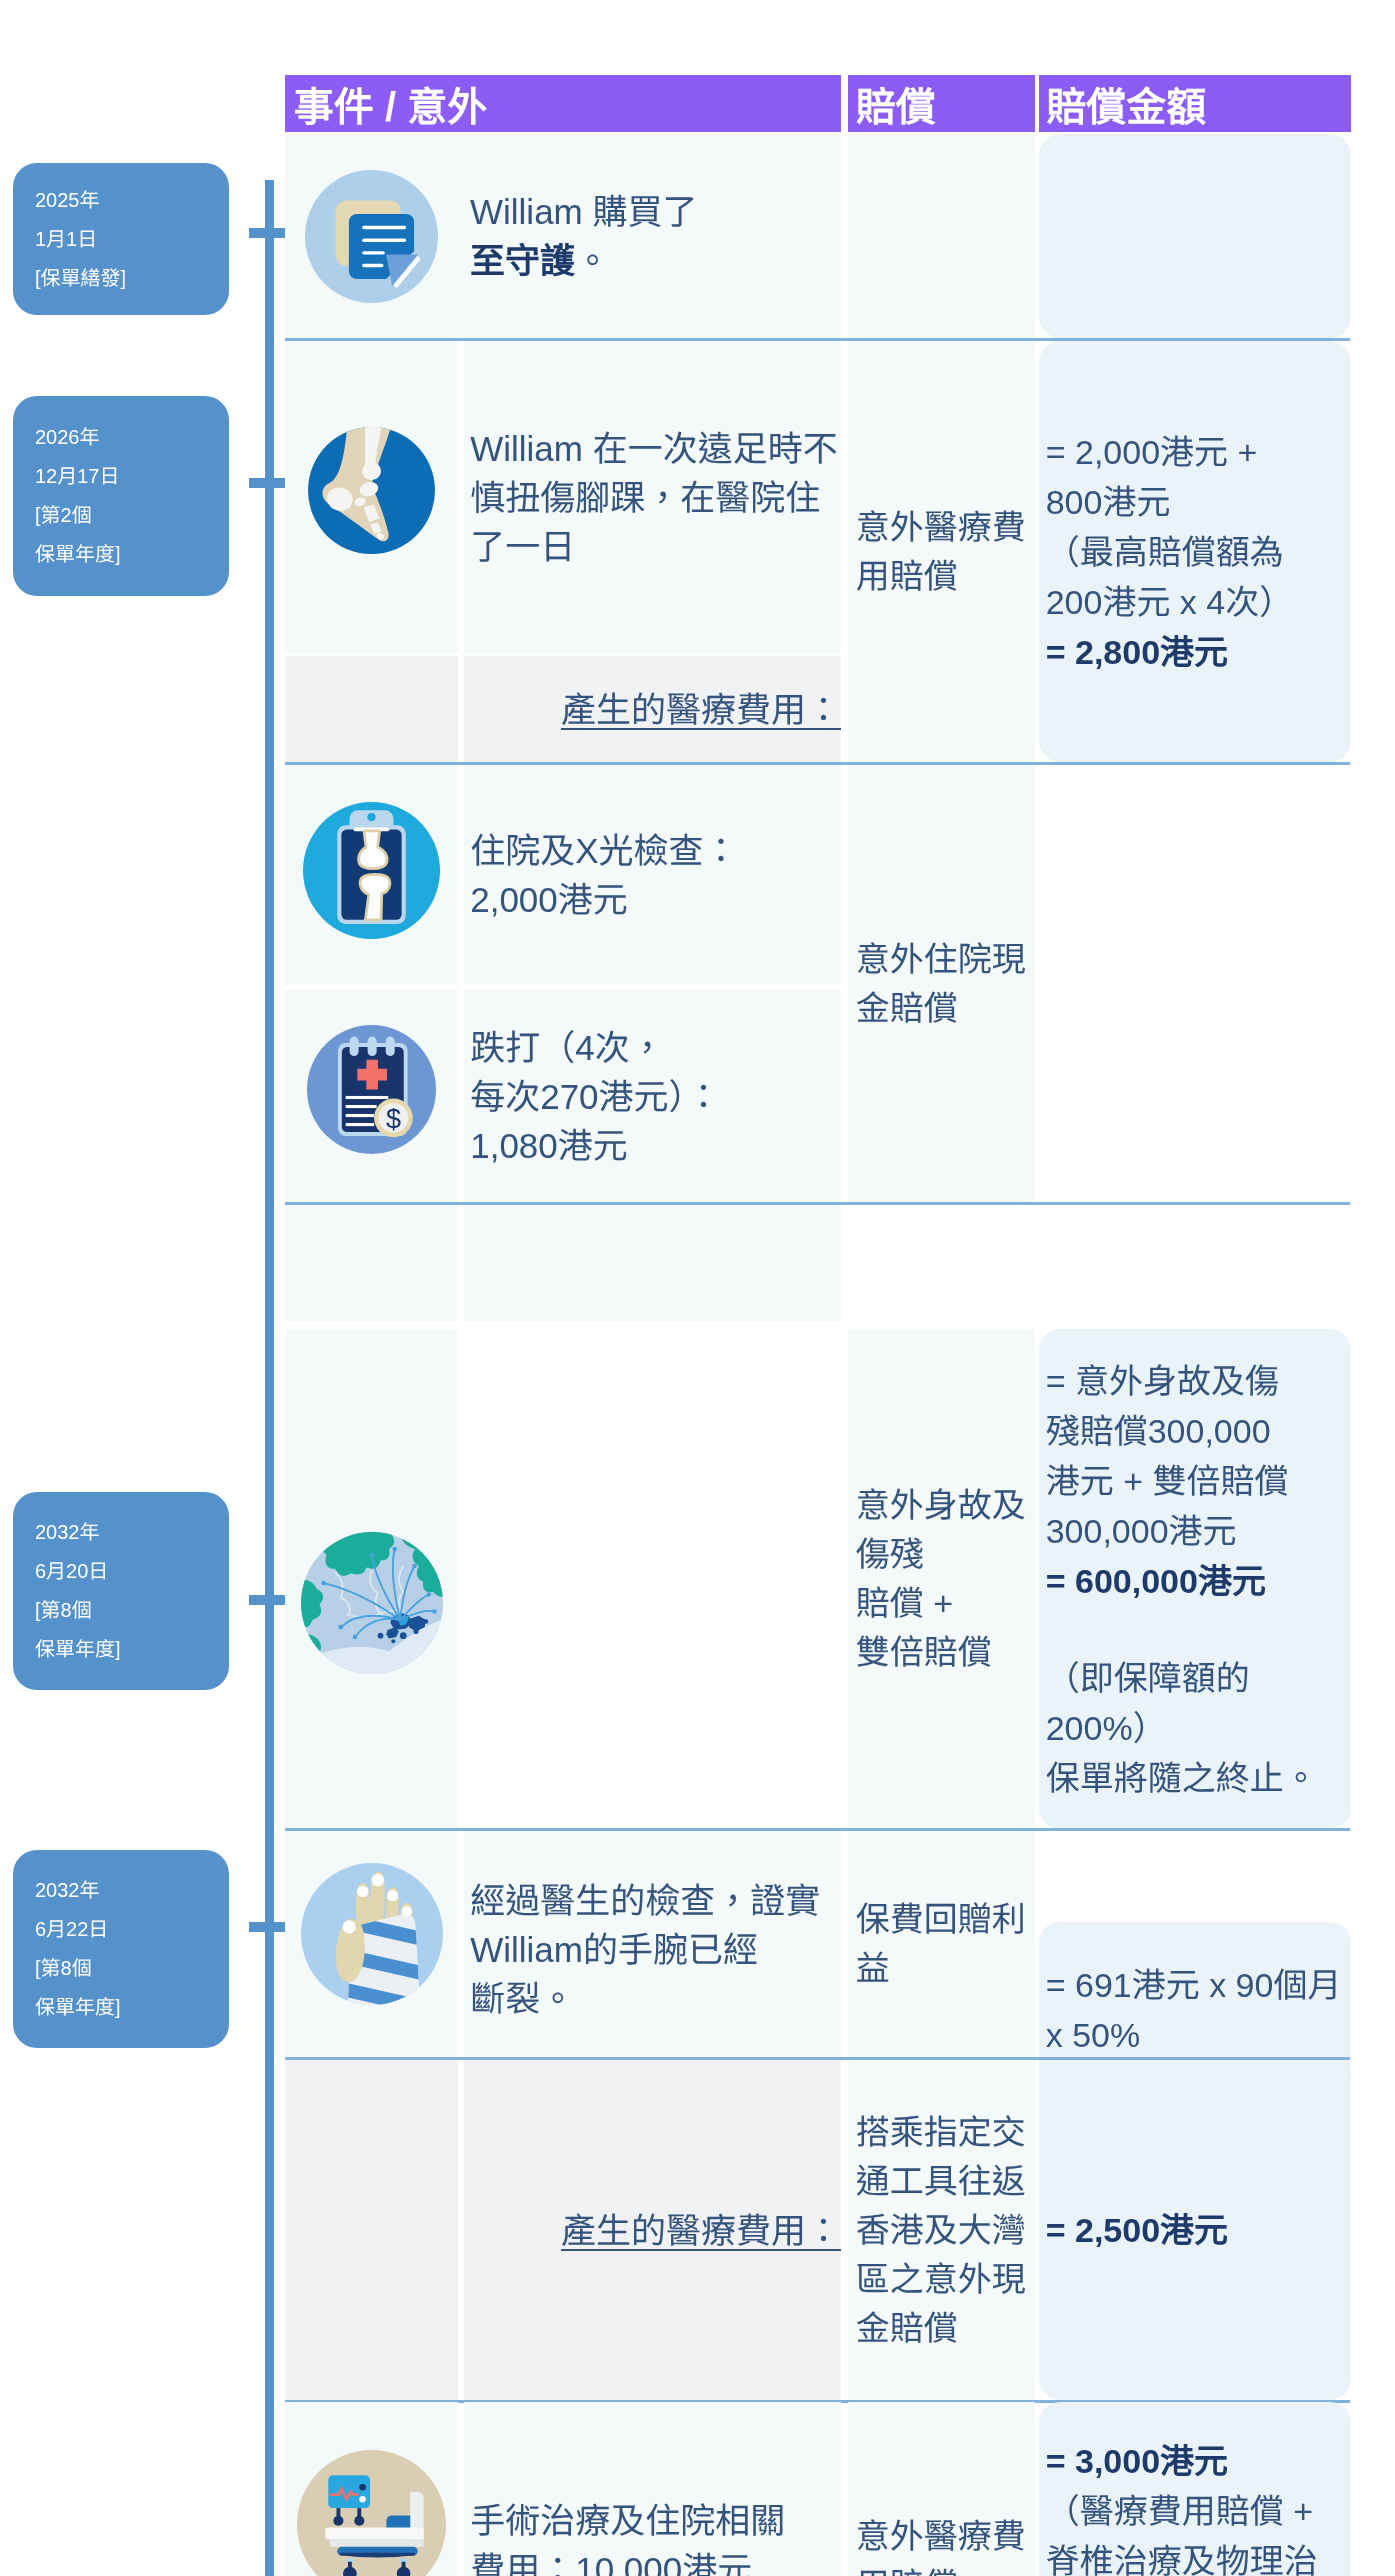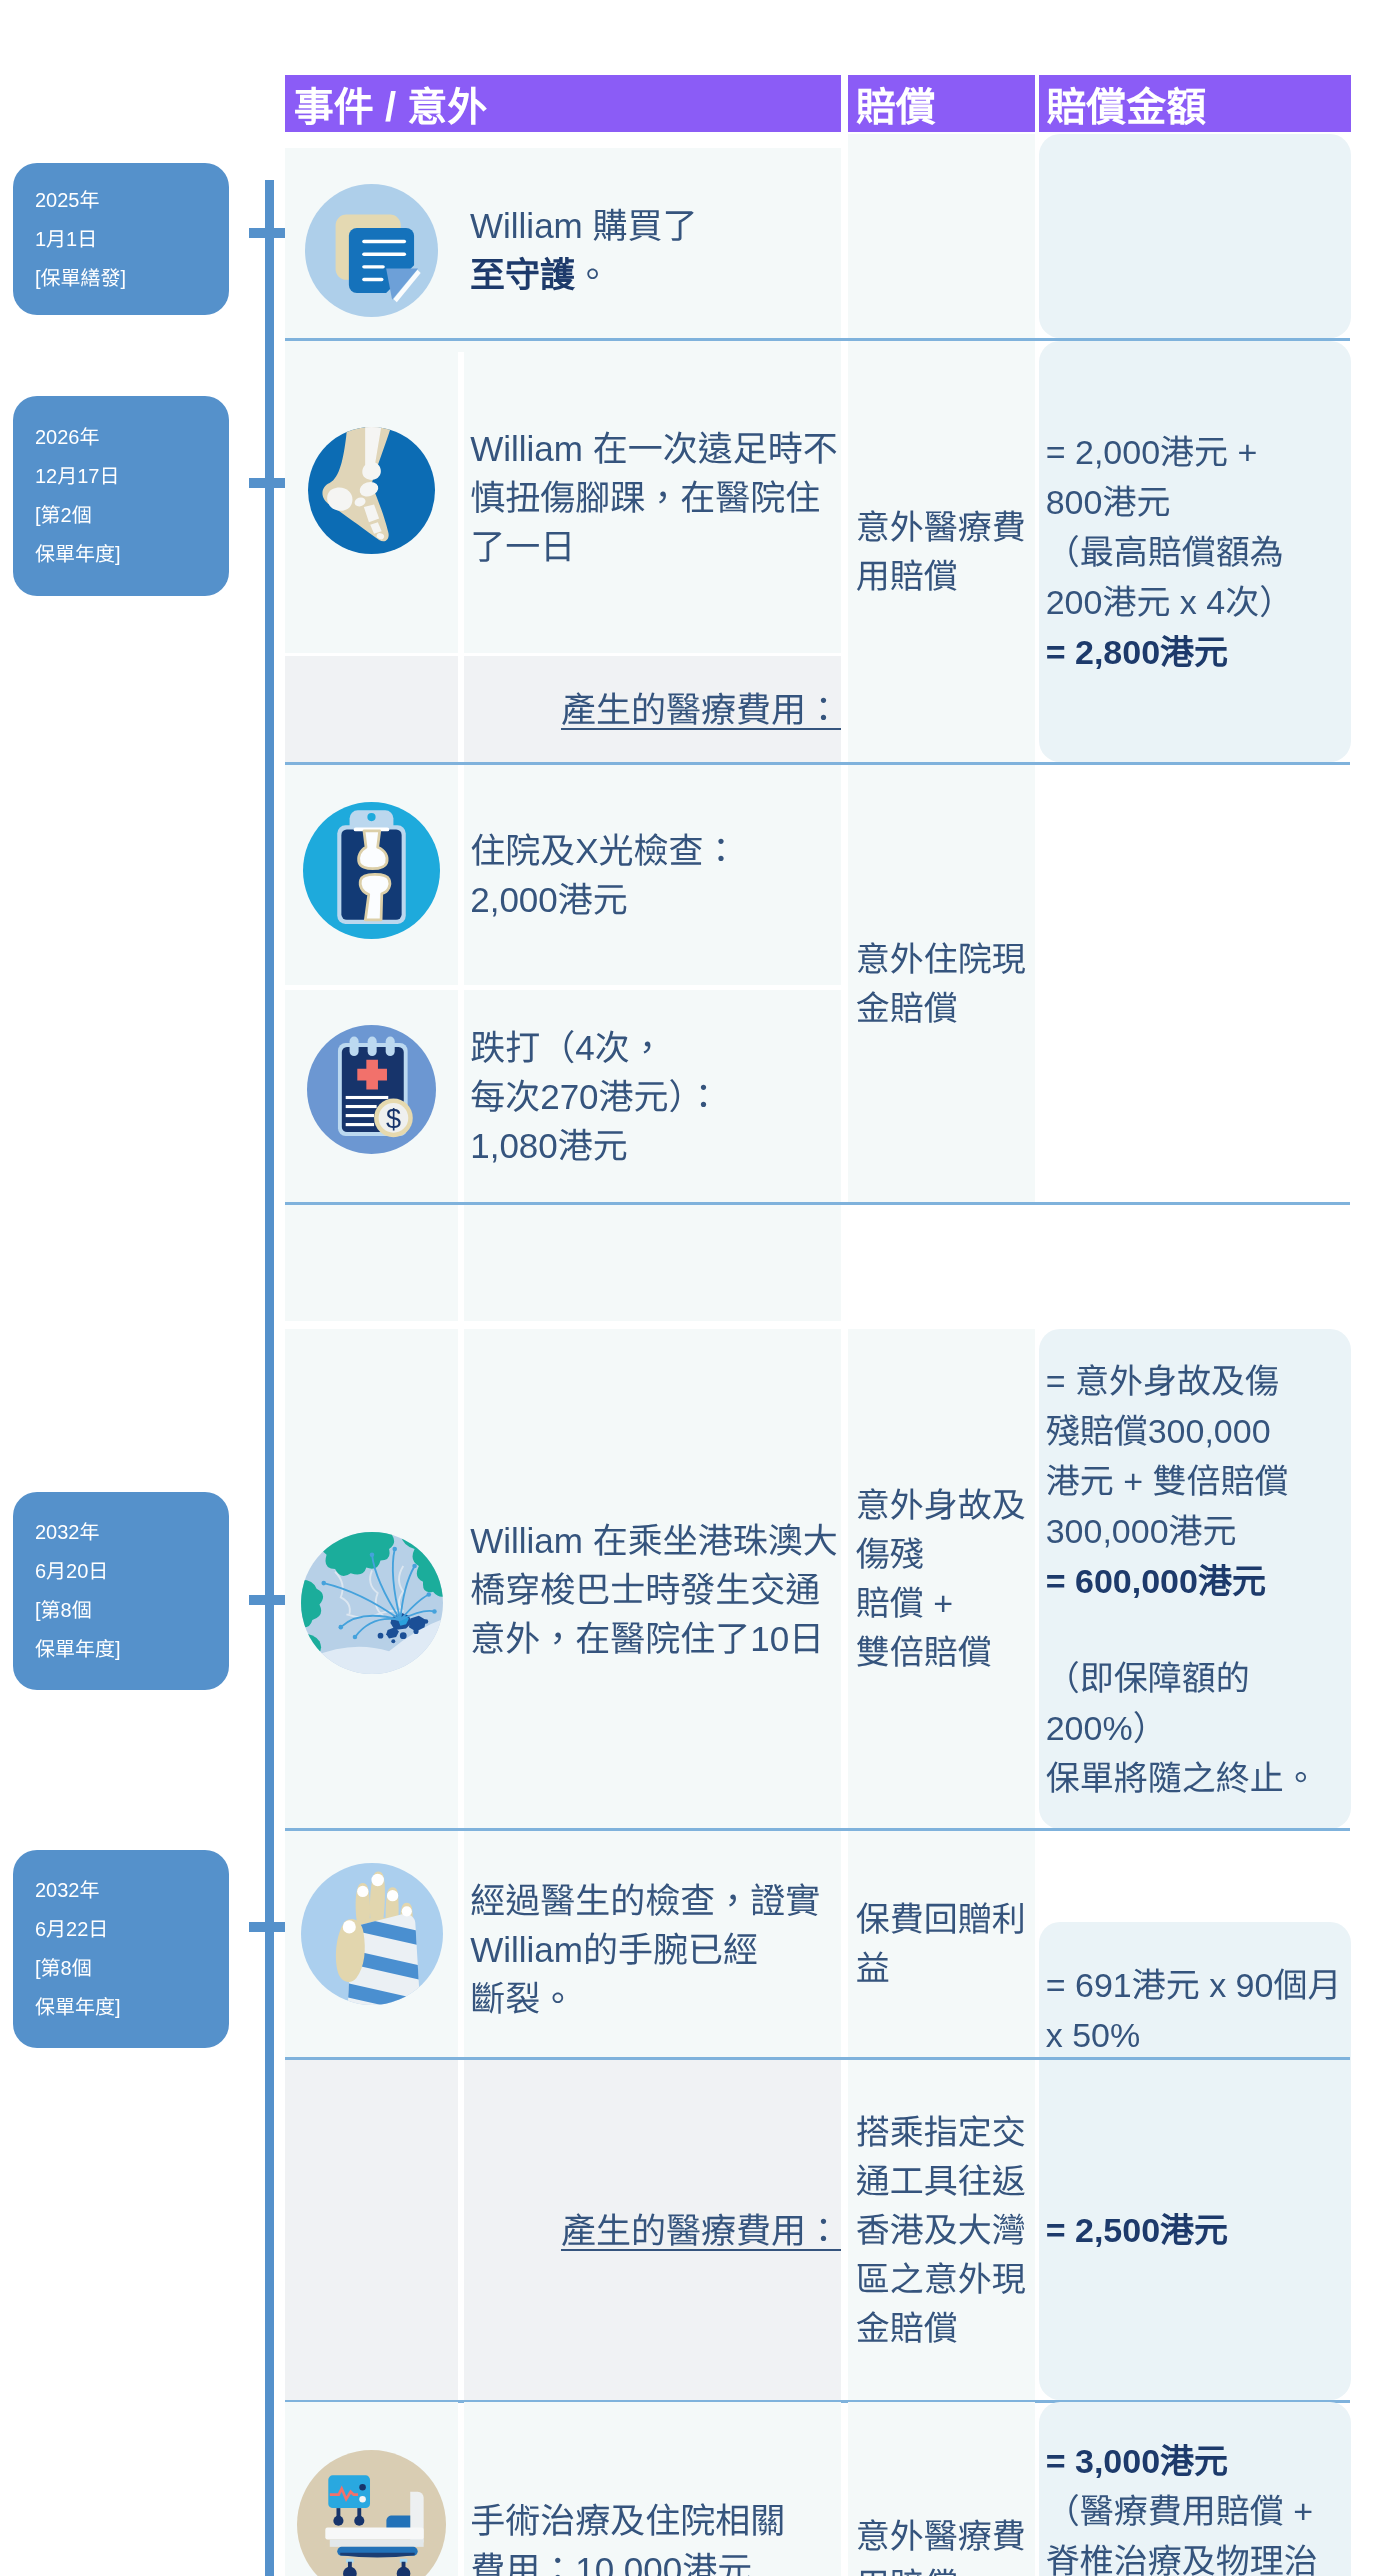--- a/index.html
+++ b/index.html
@@ -75,21 +75,21 @@
 保單年度]</span></div>
   <div class="tbox" style="top:1492px;height:198px"><span>2032年
 6月20日
 [第8個
 保單年度]</span></div>
   <div class="tbox" style="top:1850px;height:198px"><span>2032年
 6月22日
 [第8個
 保單年度]</span></div>
 
-  <div class="cell bg" style="left:285px;width:556px;top:148px;height:204px;flex-direction:row;align-items:center;justify-content:flex-start">
+  <div class="cell bg" style="left:285px;width:556px;top:134px;height:204px;flex-direction:row;align-items:center;justify-content:flex-start">
     <svg width="133" height="133" viewBox="0 0 100 100" style="margin-left:20px">
       <circle cx="50" cy="50" r="50" fill="#AECFEA"></circle>
       <rect x="23" y="23" width="49" height="49" rx="8" fill="#E4D9B2"></rect>
       <path d="M39 33 h37 a6 6 0 0 1 6 6 v22 L61 82 h-22 a6 6 0 0 1 -6 -6 v-37 a6 6 0 0 1 6 -6 z" fill="#1572BB"></path>
       <polygon points="84.5,64.5 66.5,86.5 69,89 87,67" fill="#FAFCFD"></polygon>
       <polygon points="61,63.5 85,63.5 65.5,87" fill="#6DA0D8"></polygon>
       <rect x="43" y="42" width="33" height="2.6" rx="1.3" fill="#fff"></rect>
       <rect x="43" y="51.5" width="33" height="2.6" rx="1.3" fill="#fff"></rect>
       <rect x="43" y="61" width="17" height="2.6" rx="1.3" fill="#fff"></rect>
       <rect x="43" y="70.5" width="16" height="2.6" rx="1.3" fill="#fff"></rect>
@@ -244,25 +244,20 @@
             <circle cx="28" cy="67" r="1.6"></circle>
             <circle cx="50" cy="16" r="1.6"></circle>
             <circle cx="66" cy="12" r="1.6"></circle>
           <circle cx="80" cy="24" r="1.6"></circle>
             <circle cx="90" cy="44" r="1.6"></circle>
             <circle cx="94" cy="56" r="1.6"></circle>
             <circle cx="38" cy="74" r="1.6"></circle>
         </g>
       </g>
     </svg>
-  </div>
-  <div class="cell c-desc bg" style="top:1329px;height:500px">
-    <div class="t" style="margin-top:21.6px">William 在乘坐港珠澳大
-橋穿梭巴士時發生交通
-意外，在醫院住了10日</div>
   </div>
   <div class="cell c-comp bg" style="top:1329px;height:500px">
     <div class="t">意外身故及
 傷殘
 賠償 +
 雙倍賠償</div>
   </div>
   <div class="cell c-amt bg-amt" style="top:1329px;height:500px">
     <div class="t">= 意外身故及傷
 殘賠償300,000

